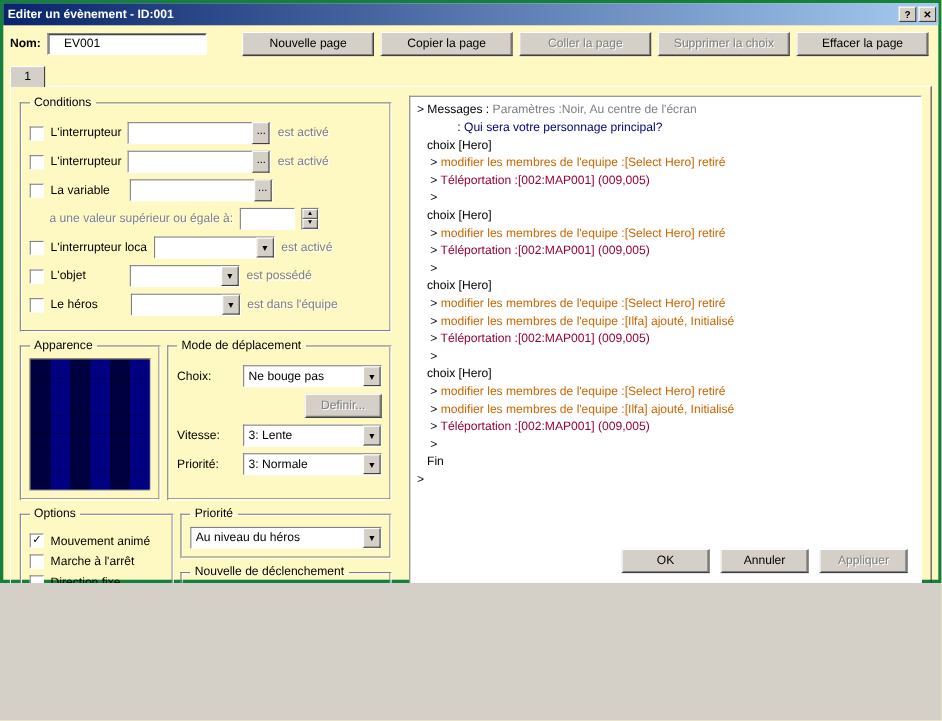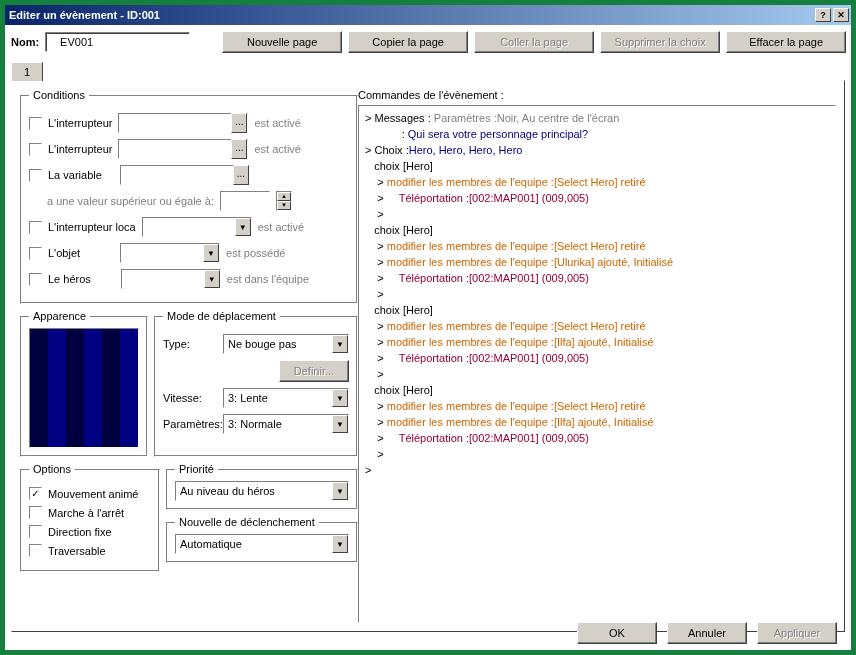--- a/index.html
+++ b/index.html
@@ -1,17 +1,17 @@
 <!DOCTYPE html>
 <html><head>
 <meta charset="utf-8">
 <style>
 * { box-sizing: border-box; font-family: Tahoma, Arial, sans-serif; font-size: 11px; }
 body { margin: 0; background: #d4d0c8; }
-.window { width: 856px; height: 655px; background: #ffffff; border: 5px solid #15803d; position: relative; }
+.window { width: 856px; height: 530px; background: #fef9c3; border: 3px solid #15803d; position: relative; }
 .titlebar { background: linear-gradient(to right, #08246b, #a6caf0); color: #fff; height: 20px; display: flex; align-items: center; padding: 0 2px 0 4px; font-weight: bold; }
 .titlebar-text { flex: 1; }
 .titlebar-btn { width: 16px; height: 14px; background: #d4d0c8; border: 1px solid; border-color: #fff #404040 #404040 #fff; margin-left: 2px; display: flex; align-items: center; justify-content: center; color: #000; font-weight: bold; font-size: 9px; font-family: Arial; }
 .content { padding: 6px; }
 .toprow { display: flex; align-items: center; gap: 6px; margin-bottom: 8px; }
 .label { color: #000; font-weight: bold; }
 input[type="text"], select {
   border: 1px solid; border-color: #808080 #fff #fff #808080;
   background: #fff; height: 20px; padding: 2px 4px;
 }
@@ -21,21 +21,21 @@
   border: 1px solid; border-color: #fff #404040 #404040 #fff;
   box-shadow: inset -1px -1px 0 #808080, inset 1px 1px 0 #d4d0c8;
   cursor: pointer; min-width: 120px; text-align: center;
 }
 .btn.disabled { color: #808080; text-shadow: 1px 1px 0 #fff; }
 .tab {
   display: inline-block; padding: 3px 12px; background: #d4d0c8;
   border: 1px solid; border-color: #fff #404040 transparent #fff;
   border-bottom: none; position: relative; top: 1px;
 }
-.tab-body { border: 1px solid; border-color: #fff #404040 #404040 #fff; padding: 8px; display: flex; gap: 0; height: 552px; }
+.tab-body { border: 1px solid; border-color: #fff #404040 #404040 #fff; padding: 8px; display: flex; gap: 16px; height: 552px; }
 .leftcol { width: 338px; display: flex; flex-direction: column; gap: 6px; }
 .rightcol { flex: 1; display: flex; flex-direction: column; }
 fieldset {
   border: 1px solid; border-color: #808080 #fff #fff #808080;
   box-shadow: inset -1px -1px 0 #808080, inset 1px 1px 0 #fff;
   padding: 6px 8px 8px; margin: 0;
 }
 legend { padding: 0 4px; }
 .cond-row { display: flex; align-items: center; gap: 6px; margin: 6px 0; }
 .cond-row .after { color: #808080; text-shadow: 1px 1px 0 #fff; }
@@ -56,22 +56,22 @@
 .cmd-list {
   flex: 1; border: 1px solid; border-color: #808080 #fff #fff #808080;
   background: #fff; padding: 4px 6px; overflow: auto;
   font-family: Verdana, sans-serif; font-size: 11px; line-height: 16px;
 }
 .cmd-list .line { white-space: pre; }
 .c-black { color: #000; }
 .c-gray { color: #808080; }
 .c-navy { color: #000080; }
 .c-orange { color: #cc6600; }
-.c-maroon { color: #990033; margin-left: 12px; }
-.bottom-btns { position: absolute; bottom: 6px; right: 14px; display: flex; gap: 10px; }
+.c-maroon { color: #990033; }
+.bottom-btns { position: absolute; bottom: 6px; right: 28px; display: flex; gap: 10px; }
 .bottom-btns .btn { min-width: 80px; }
 .spinner { width: 16px; height: 20px; border: 1px solid; border-color: #808080 #fff #fff #808080; background: #d4d0c8; display: flex; flex-direction: column; }
 .spinner div { flex: 1; font-size: 6px; text-align: center; border: 1px solid; border-color: #fff #404040 #404040 #fff; }
 </style>
 </head>
 <body>
 
 <div class="window">
   <div class="titlebar">
     <span class="titlebar-text">Editer un évènement - ID:001</span>
@@ -206,38 +206,38 @@
                   <div></div>
                   <div></div>
                   <div></div>
                   <div></div>
                   <div></div>
               </div>
             </fieldset>
             <fieldset style="flex:1">
               <legend>Mode de déplacement</legend>
               <div class="cond-row">
-                <span style="width:54px">Type:</span>
+                <span style="width:54px">Choix:</span>
                 <div class="dropdown" style="flex:1">
                     <span class="dd-text">Ne bouge pas</span>
                     <span class="dd-btn">▼</span>
                   </div>
               </div>
               <div class="cond-row" style="justify-content:flex-end">
                 <button class="btn disabled" style="min-width:70px">Definir...</button>
               </div>
               <div class="cond-row">
                 <span style="width:54px">Vitesse:</span>
                 <div class="dropdown" style="flex:1">
                     <span class="dd-text">3: Lente</span>
                     <span class="dd-btn">▼</span>
                   </div>
               </div>
               <div class="cond-row">
-                <span style="width:54px">Paramètres:</span>
+                <span style="width:54px">Priorité:</span>
                 <div class="dropdown" style="flex:1">
                     <span class="dd-text">3: Normale</span>
                     <span class="dd-btn">▼</span>
                   </div>
               </div>
             </fieldset>
           </div>
 
           <div class="row2">
             <fieldset style="width:140px">
@@ -272,44 +272,42 @@
                 <div class="dropdown">
                     <span class="dd-text">Automatique</span>
                     <span class="dd-btn">▼</span>
                   </div>
               </fieldset>
             </div>
           </div>
         </div>
 
         <div class="rightcol">
-          <div class="cmd-label">Commandes de l'évènement :</div>
           <div class="cmd-list" id="cmd-list">
               <div class="line"><span class="c-black">&gt; Messages : </span><span class="c-gray">Paramètres :Noir, Au centre de l'écran</span></div>
               <div class="line"><span class="c-black">            : </span><span class="c-navy">Qui sera votre personnage principal?</span></div>
-              <div class="line"><span class="c-black">&gt; Choix :</span><span class="c-navy">Hero, Hero, Hero, Hero</span></div>
               <div class="line"><span class="c-black">   choix [Hero]</span></div>
               <div class="line"><span class="c-black">    &gt; </span><span class="c-orange">modifier les membres de l'equipe :[Select Hero] retiré</span></div>
               <div class="line"><span class="c-black">    &gt; </span><span class="c-maroon">Téléportation :[002:MAP001] (009,005)</span></div>
               <div class="line"><span class="c-black">    &gt;</span></div>
               <div class="line"><span class="c-black">   choix [Hero]</span></div>
               <div class="line"><span class="c-black">    &gt; </span><span class="c-orange">modifier les membres de l'equipe :[Select Hero] retiré</span></div>
-              <div class="line"><span class="c-black">    &gt; </span><span class="c-orange">modifier les membres de l'equipe :[Ulurika] ajouté, Initialisé</span></div>
               <div class="line"><span class="c-black">    &gt; </span><span class="c-maroon">Téléportation :[002:MAP001] (009,005)</span></div>
               <div class="line"><span class="c-black">    &gt;</span></div>
               <div class="line"><span class="c-black">   choix [Hero]</span></div>
               <div class="line"><span class="c-black">    &gt; </span><span class="c-orange">modifier les membres de l'equipe :[Select Hero] retiré</span></div>
               <div class="line"><span class="c-black">    &gt; </span><span class="c-orange">modifier les membres de l'equipe :[Ilfa] ajouté, Initialisé</span></div>
               <div class="line"><span class="c-black">    &gt; </span><span class="c-maroon">Téléportation :[002:MAP001] (009,005)</span></div>
               <div class="line"><span class="c-black">    &gt;</span></div>
               <div class="line"><span class="c-black">   choix [Hero]</span></div>
               <div class="line"><span class="c-black">    &gt; </span><span class="c-orange">modifier les membres de l'equipe :[Select Hero] retiré</span></div>
               <div class="line"><span class="c-black">    &gt; </span><span class="c-orange">modifier les membres de l'equipe :[Ilfa] ajouté, Initialisé</span></div>
               <div class="line"><span class="c-black">    &gt; </span><span class="c-maroon">Téléportation :[002:MAP001] (009,005)</span></div>
               <div class="line"><span class="c-black">    &gt;</span></div>
+              <div class="line"><span class="c-black">   Fin</span></div>
               <div class="line"><span class="c-black">&gt;</span></div>
             </div>
         </div>
       </div>
     </div>
   </div>
 
   <div class="bottom-btns">
     <button class="btn">OK</button>
     <button class="btn">Annuler</button>

